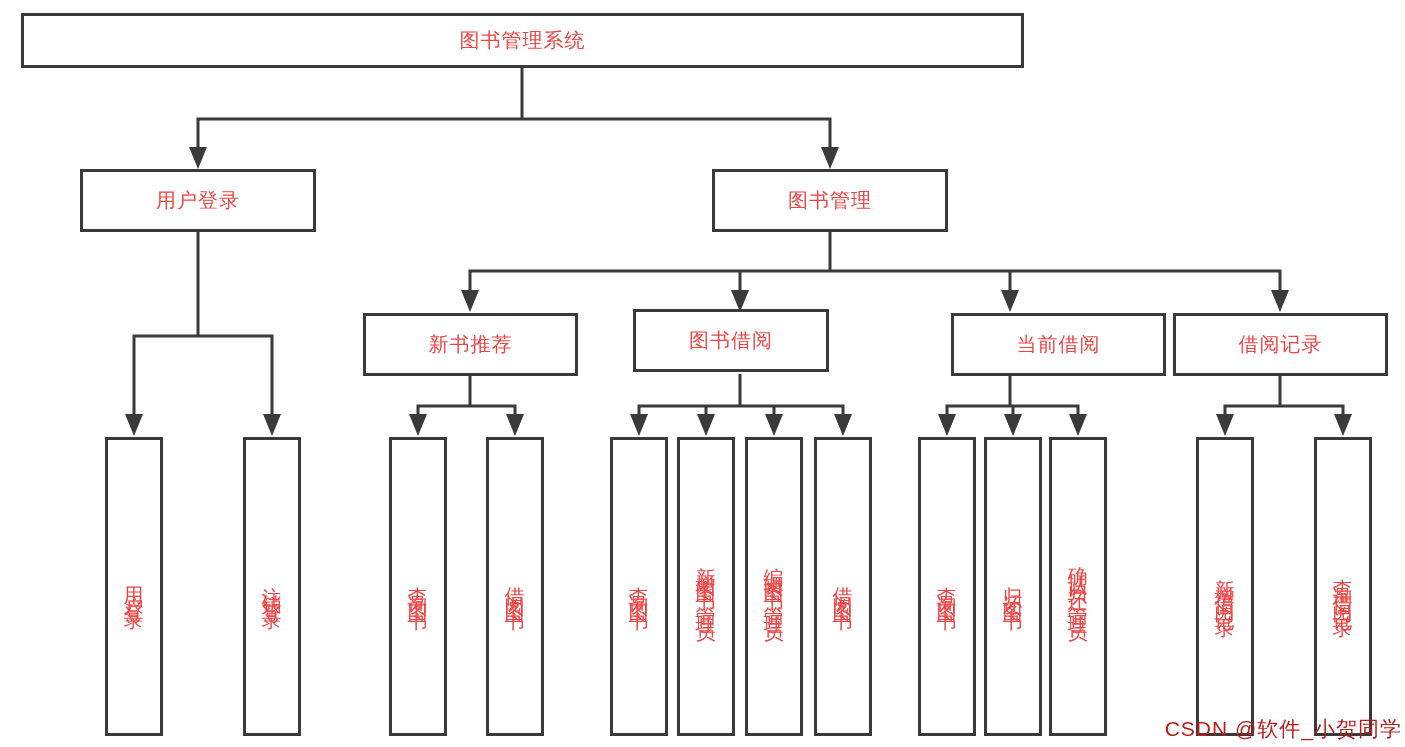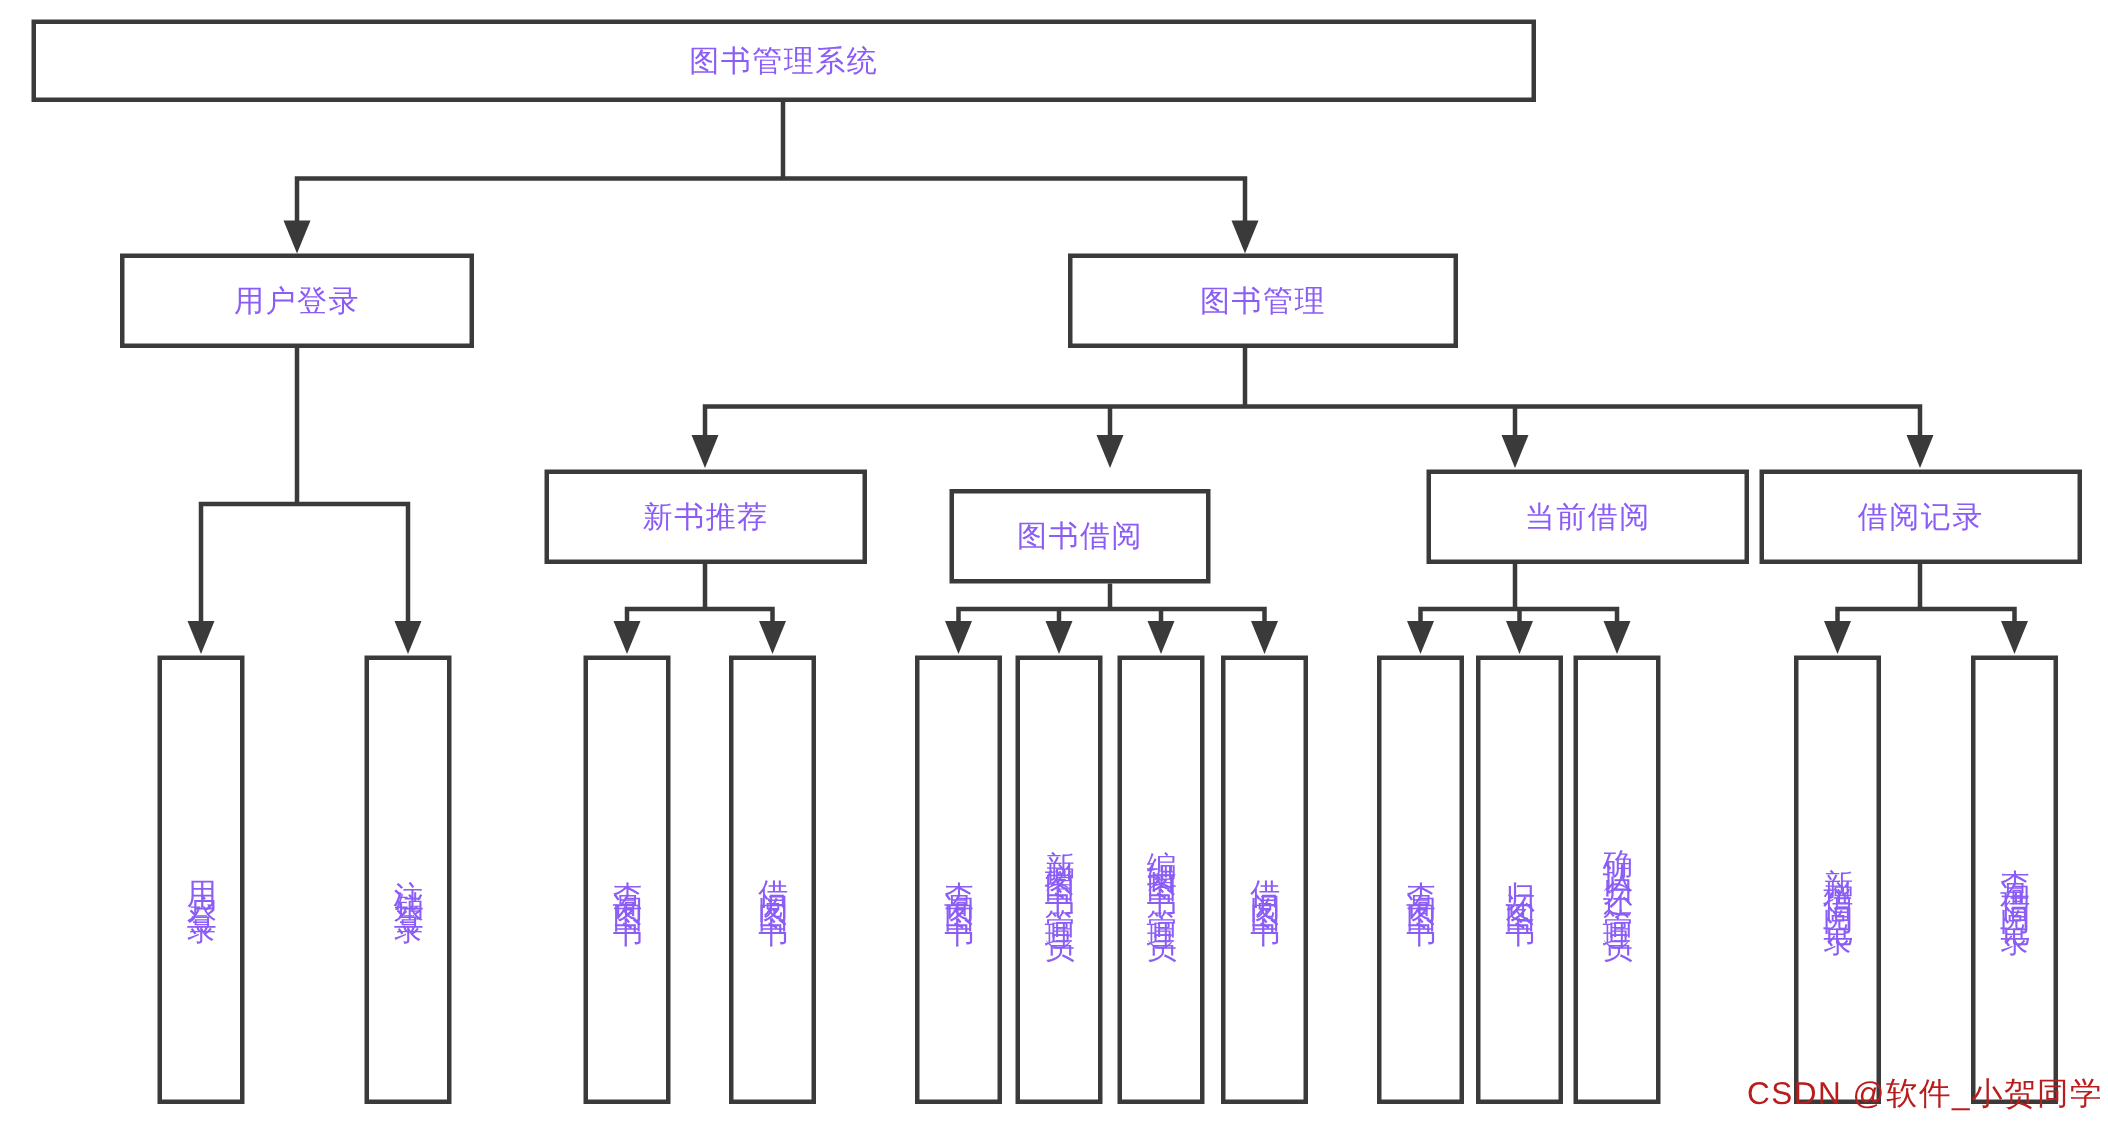--- a/index.html
+++ b/index.html
@@ -23,21 +23,21 @@
   }
 
   .node {
     position: absolute;
     background: #ffffff;
     border: 3px solid #3a3a3a;
     display: flex;
     align-items: center;
     justify-content: center;
     z-index: 2;
-    color: #8b5cf6;
+    color: #ef4444;
   }
 
   .node.h .label {
     font-size: 20px;
     letter-spacing: 1px;
     white-space: nowrap;
   }
 
   .node.leaf {
     width: 58px;
@@ -49,24 +49,24 @@
     writing-mode: vertical-rl;
     text-orientation: mixed;
     font-size: 20px;
     letter-spacing: 8px;
     line-height: 1;
   }
 
   .root-box   { left: 21px;  top: 13px;  width: 1003px; height: 55px; }
 
   .l2-a { left: 80px;  top: 169px; width: 236px; height: 63px; }
-  .l2-b { left: 712px; top: 169px; width: 260px; height: 63px; }
+  .l2-b { left: 712px; top: 169px; width: 236px; height: 63px; }
 
   .l3-a { left: 363px;  top: 313px; width: 215px; height: 63px; }
-  .l3-b { left: 633px;  top: 326px; width: 174px; height: 63px; }
+  .l3-b { left: 633px;  top: 309px; width: 196px; height: 63px; }
   .l3-c { left: 903px;  top: 313px; width: 215px; height: 63px; margin-left: 48px; }
   .l3-d { left: 1173px; top: 313px; width: 215px; height: 63px; }
 
   .leaf-1  { left: 105px; }
   .leaf-2  { left: 243px; }
   .leaf-3  { left: 389px; }
   .leaf-4  { left: 486px; }
   .leaf-5  { left: 610px; }
   .leaf-6  { left: 677px; }
   .leaf-7  { left: 745px; }

